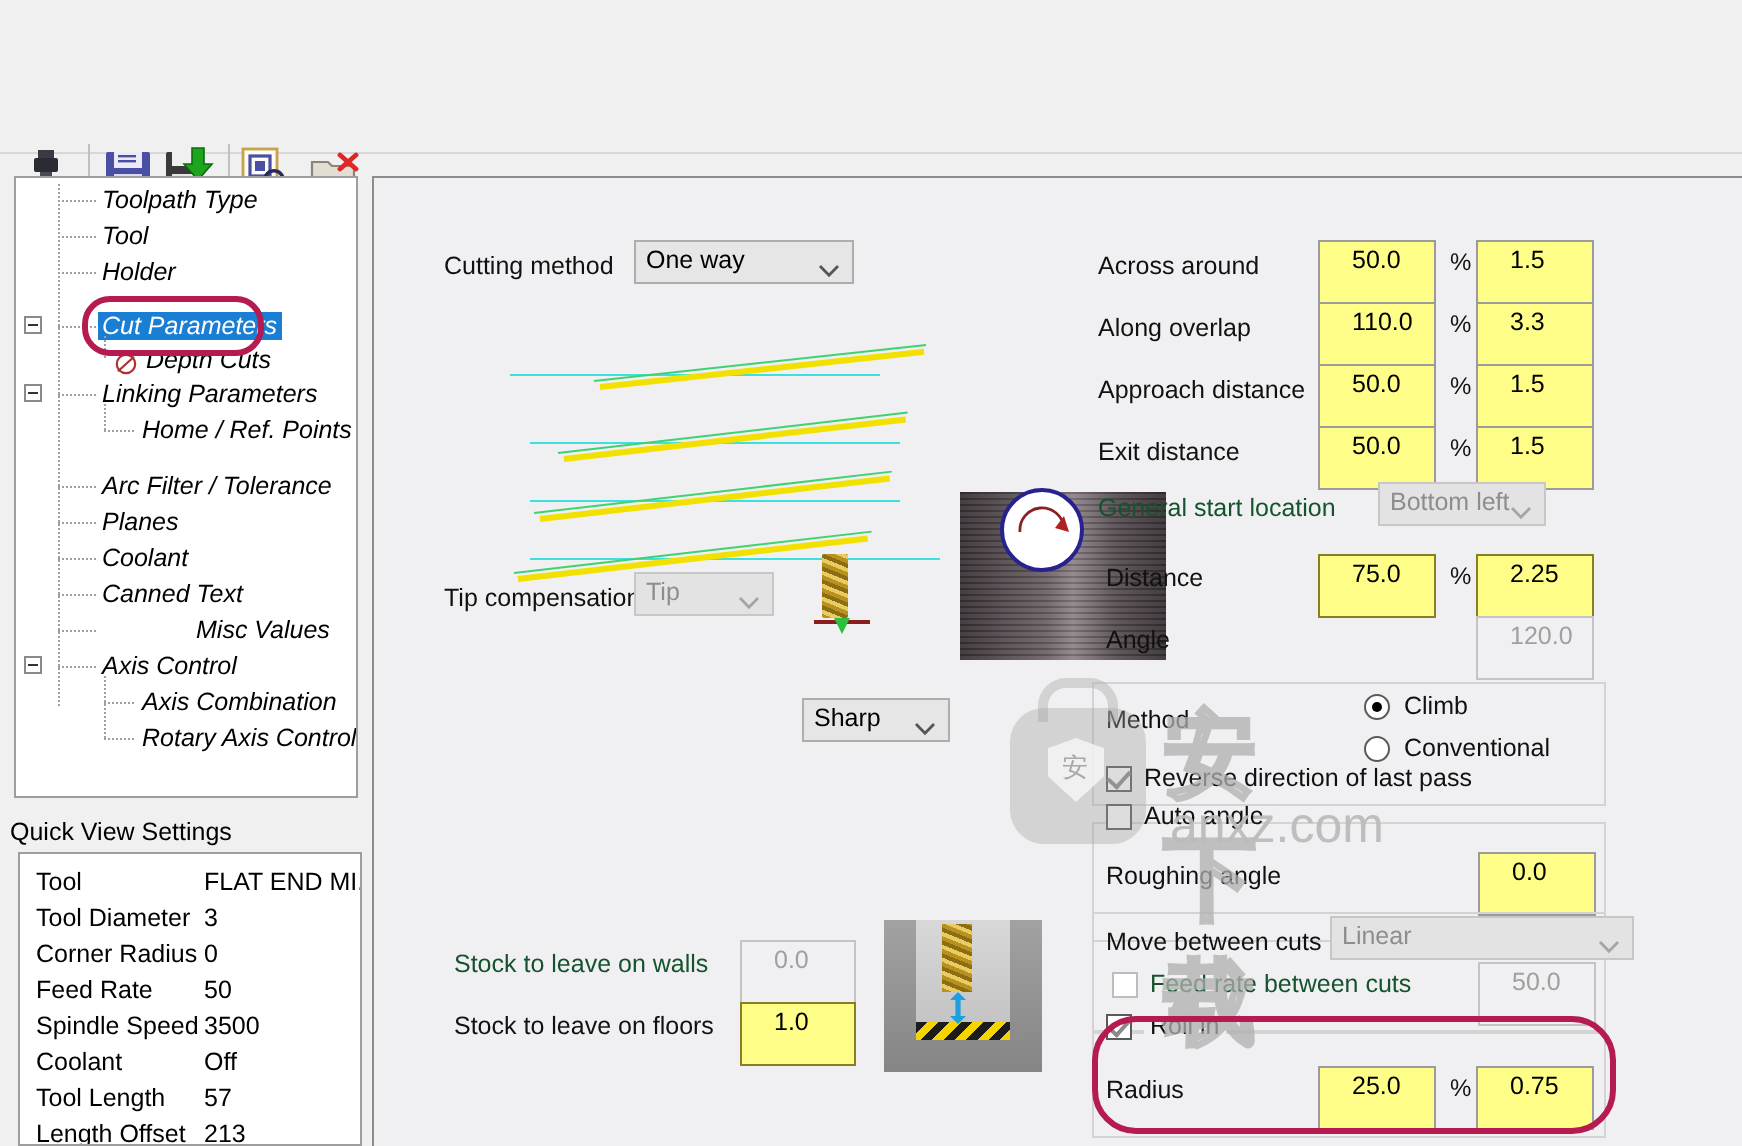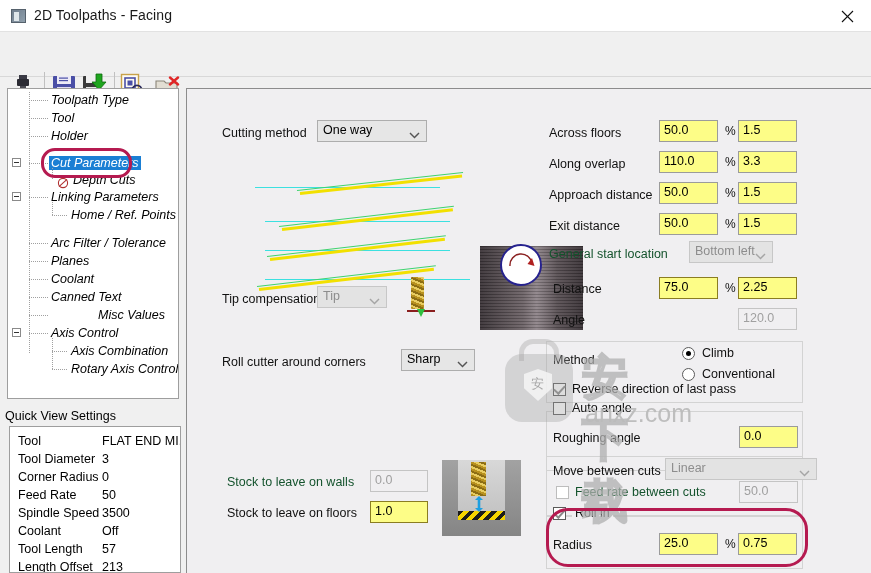--- a/index.html
+++ b/index.html
@@ -114,24 +114,24 @@
     position: absolute; left: 186px; top: 88px; width: 685px; height: 485px;
     background: #f0eff1;
     border-left: 1px solid #8c8c8c; border-top: 1px solid #8c8c8c;
   }
 
   .lbl { position: absolute; font-size: 12.5px; color: #111; white-space: nowrap; }
   .lbl.dis { color: #14532d; }
 
   
   .inp {
-    position: absolute; height: 22px;
+    position: absolute; height: 32px;
     background: #fdfd87; border: 1px solid #9b9b9b;
     font-size: 12.5px; color: #000;
-    padding: 2px 0 0 4px;
+    padding: 2px 0 0 16px;
     font-family: "Liberation Sans", sans-serif;
     cursor: text;
   }
   .inp.focus { border: 1px solid #8a7d22; }
   .inp.dis {
     background: #f0eff1; border: 1px solid #c4c4c4; color: #a0a0a0;
   }
   .pct { position: absolute; font-size: 12px; color: #111; }
 
   .combo {
@@ -226,30 +226,20 @@
     position:absolute; left:332px; top:250px; width:40px; height:22px;
     border:5px solid rgba(175,175,175,0.45);
     border-bottom:none; border-radius:14px 14px 0 0;
   }
 </style>
 </head>
 <body>
 
 <div id="app">
 
-  <div class="titlebar">
-    <div class="title-icon"></div>
-    <div class="title-text">2D Toolpaths - Facing</div>
-    <div class="close-btn">
-      <svg width="13" height="13" viewBox="0 0 13 13">
-        <line x1="1" y1="1" x2="12" y2="12" stroke="#111" stroke-width="1.1"></line>
-        <line x1="12" y1="1" x2="1" y2="12" stroke="#111" stroke-width="1.1"></line>
-      </svg>
-    </div>
-  </div>
 
   <div class="toolbar">
 
     <div class="tb-icon" style="left:12px; top:42px; width:22px; height:26px;">
       <svg width="22" height="26" viewBox="0 0 22 26">
         <rect x="7" y="1" width="8" height="4" fill="#3a3a44"></rect>
         <rect x="5" y="5" width="12" height="7" rx="1" fill="#2b2b33"></rect>
         <rect x="8" y="12" width="6" height="5" fill="#4a4a52"></rect>
         <rect x="8.5" y="17" width="5" height="7" fill="#d3a21d"></rect>
         <path d="M8.5 24 L13.5 24 L11 26 Z" fill="#b8891a"></path>
@@ -428,21 +418,20 @@
     </div>
 
     <div class="tool-img" style="left:218px; top:188px;">
       <div class="bit-body" style="left:6px; top:0; width:13px; height:32px;"></div>
       <svg width="34" height="14" viewBox="0 0 34 14" style="position:absolute;left:0;top:30px;">
         <line x1="2" y1="4" x2="30" y2="4" stroke="#8a1e1e" stroke-width="2"></line>
         <path d="M12 2 L20 2 L16 10 Z" fill="#2fbf3f"></path>
       </svg>
     </div>
 
-    <div class="lbl" style="left:35px; top:266px;">Roll cutter around corners</div>
     <div class="combo" style="left:214px; top:260px; width:74px;">
       <span>Sharp</span>
       <span class="chev">
         <svg width="11" height="7" viewBox="0 0 11 7">
             <path d="M1 1 L5.5 5.6 L10 1" fill="none" stroke="#555" stroke-width="1.4"></path>
           </svg>
       </span>
     </div>
 
     <div class="lbl dis" style="left:40px; top:386px;">Stock to leave on walls</div>
@@ -455,21 +444,21 @@
       <div style="position:absolute;left:16px;top:0;width:47px;height:52px;background:linear-gradient(to bottom,#d8d8d8,#c4c4c4);"></div>
       <div style="position:absolute;left:29px;top:2px;width:15px;height:34px;background:repeating-linear-gradient(22deg,#b8911f 0 2px,#e8cc60 2px 4px,#8c6d14 4px 6px);"></div>
       <div style="position:absolute;left:16px;top:51px;width:47px;height:9px;background:repeating-linear-gradient(135deg,#1c1c1c 0 4px,#f5d400 4px 8px);"></div>
       <svg width="12" height="16" viewBox="0 0 12 16" style="position:absolute;left:31px;top:36px;">
         <line x1="6" y1="2" x2="6" y2="14" stroke="#1e9fe0" stroke-width="2.6"></line>
         <path d="M2 4 L10 4 L6 0 Z" fill="#1e9fe0"></path>
         <path d="M2 12 L10 12 L6 16 Z" fill="#1e9fe0"></path>
       </svg>
     </div>
 
-    <div class="lbl" style="left:362px; top:37px;">Across floors</div>
+    <div class="lbl" style="left:362px; top:37px;">Across around</div>
     <div class="inp" style="left:472px; top:31px; width:59px;">50.0</div>
     <div class="pct" style="left:538px; top:35px;">%</div>
     <div class="inp" style="left:551px; top:31px; width:59px;">1.5</div>
 
     <div class="lbl" style="left:362px; top:68px;">Along overlap</div>
     <div class="inp" style="left:472px; top:62px; width:59px;">110.0</div>
     <div class="pct" style="left:538px; top:66px;">%</div>
     <div class="inp" style="left:551px; top:62px; width:59px;">3.3</div>
 
     <div class="lbl" style="left:362px; top:99px;">Approach distance</div>

